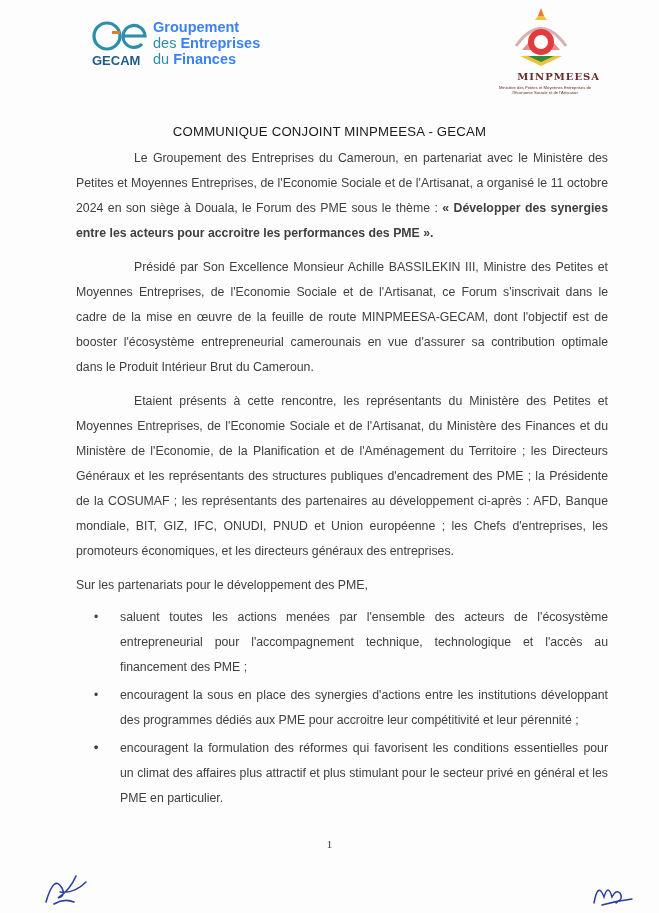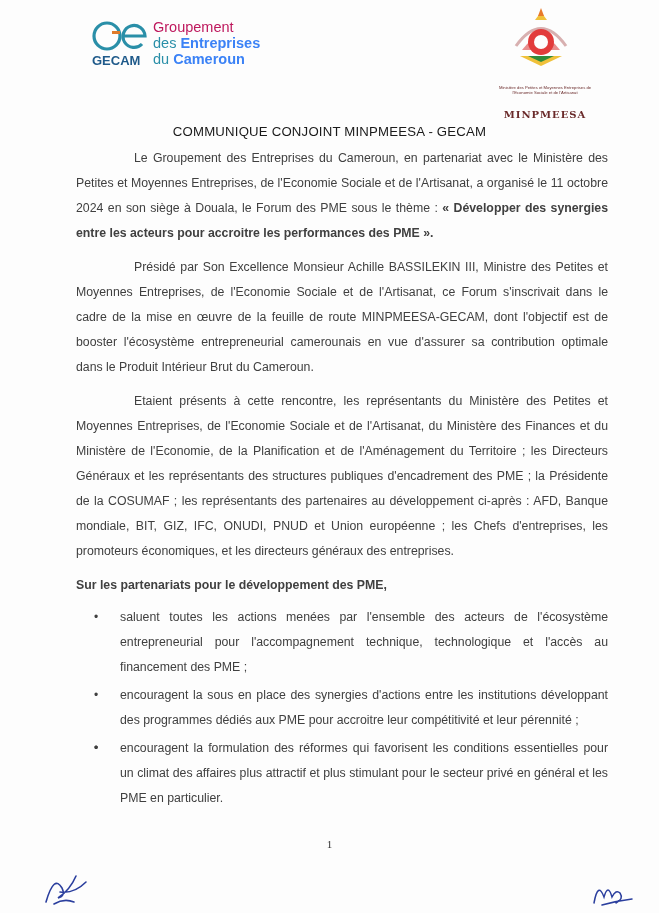--- a/index.html
+++ b/index.html
@@ -7,42 +7,42 @@
     width: 659px; height: 913px; position: relative; overflow: hidden;
     font-family: "Liberation Sans", "DejaVu Sans", sans-serif;
     color: #1f1f1f;
   }
   .page { position: absolute; inset: 0; background: #fdfdfd; }
 
   
   .gecam-logo { position: absolute; left: 90px; top: 18px; width: 180px; height: 50px; }
   .gecam-mark { position: absolute; left: 0; top: 0; width: 62px; height: 50px; }
   .gecam-text { position: absolute; left: 63px; top: 1px; font-size: 14.5px; line-height: 16px; color: #2a8fa8; }
-  .gecam-text .l1 { color: #be185d; }
+  .gecam-text .l1 { color: #3b82f6; font-weight: bold; }
   .gecam-text .l2 { color: #2a8fa8; }
   .gecam-text .l2 b, .gecam-text .l3 b { color: #3b82f6; font-weight: 700; }
   .gecam-text .l3 { color: #2a8fa8; }
 
   .minp-logo { position: absolute; left: 490px; top: 4px; width: 110px; height: 100px; text-align: center; }
   .minp-emblem { position: absolute; left: 18px; top: 2px; width: 66px; height: 62px; }
-  .minp-name { position: absolute; left: 0; top: 67px; width: 110px; text-align: center;
-    font-family: "DejaVu Serif", serif; font-weight: 700; font-size: 10px; letter-spacing: 1px; color: #6a2a2a; margin-top: 38px; }
+  .minp-name { position: absolute; left: 0; top: 67px; width: 110px; text-align: right;
+    font-family: "DejaVu Serif", serif; font-weight: 700; font-size: 10px; letter-spacing: 1px; color: #6a2a2a; }
   .minp-sub { position: absolute; left: 4px; top: 81px; width: 102px; text-align: center;
     font-size: 4.2px; line-height: 5px; color: #6a2a2a; }
 
   
   .title { position: absolute; left: 0; width: 659px; top: 124px; text-align: center;
     font-weight: 400; font-size: 13.2px; letter-spacing: 0.2px; color: #1a1a1a; }
 
   
   .body { position: absolute; left: 76px; width: 532px; top: 146px; font-size: 12.3px; line-height: 25px; color: #404040; }
   .para { text-align: justify; text-indent: 58px; margin: 0 0 9px 0; }
   .para b { font-weight: 700; }
   .lead { text-indent: 58px; margin: 6px 0 8px 0; }
-  .section-head { font-weight: 700; margin: 0 0 7px 0; }
+  .section-head { font-weight: 400; margin: 0 0 7px 0; }
   ul.bullets { list-style: none; margin: 0; padding: 0; }
   ul.bullets li { position: relative; padding-left: 44px; text-align: justify; margin: 0 0 3px 0; }
   ul.bullets li .dot { position: absolute; left: 18px; top: 0; font-size: 12px; }
 
   .page-num { position: absolute; left: 0; width: 659px; top: 838px; text-align: center;
     font-family: "Liberation Serif", serif; font-size: 11px; color: #333; }
 
   .sig-left { position: absolute; left: 40px; top: 868px; width: 50px; height: 40px; }
   .sig-right { position: absolute; left: 590px; top: 875px; width: 45px; height: 35px; }
 </style>
@@ -55,21 +55,21 @@
     <svg class="gecam-mark" viewBox="0 0 62 50">
       <circle cx="17" cy="18" r="13" fill="none" stroke="#2a8fa8" stroke-width="3.2"></circle>
       <path d="M30 18 A13 13 0 1 0 30 17.9" fill="none" stroke="#2a8fa8" stroke-width="0"></path>
       <path d="M33 18 L55 18 A11 11 0 1 0 52 26" fill="none" stroke="#2a8fa8" stroke-width="3.2"></path>
       <rect x="22" y="13" width="8" height="3" fill="#e07b2a"></rect>
       <text x="2" y="47" font-family="Liberation Sans, sans-serif" font-weight="700" font-size="13" fill="#1f5a8a">GECAM</text>
     </svg>
     <div class="gecam-text">
       <div class="l1">Groupement</div>
       <div class="l2"><span>des </span><b>Entreprises</b></div>
-      <div class="l3"><span>du </span><b>Cameroun</b></div>
+      <div class="l3"><span>du </span><b>Finances</b></div>
     </div>
   </div>
 
   <div class="minp-logo">
     <svg class="minp-emblem" viewBox="0 0 66 62">
       <path d="M8 40 Q33 5 58 40" fill="none" stroke="#d8b0b0" stroke-width="3"></path>
       <path d="M14 44 Q33 18 52 44" fill="#e98d8d"></path>
       <circle cx="33" cy="36" r="13" fill="#e23b3b"></circle>
       <circle cx="33" cy="36" r="7" fill="#fdfdfd"></circle>
       <path d="M27 14 L33 6 L39 14 Z" fill="#f0c13a"></path>

